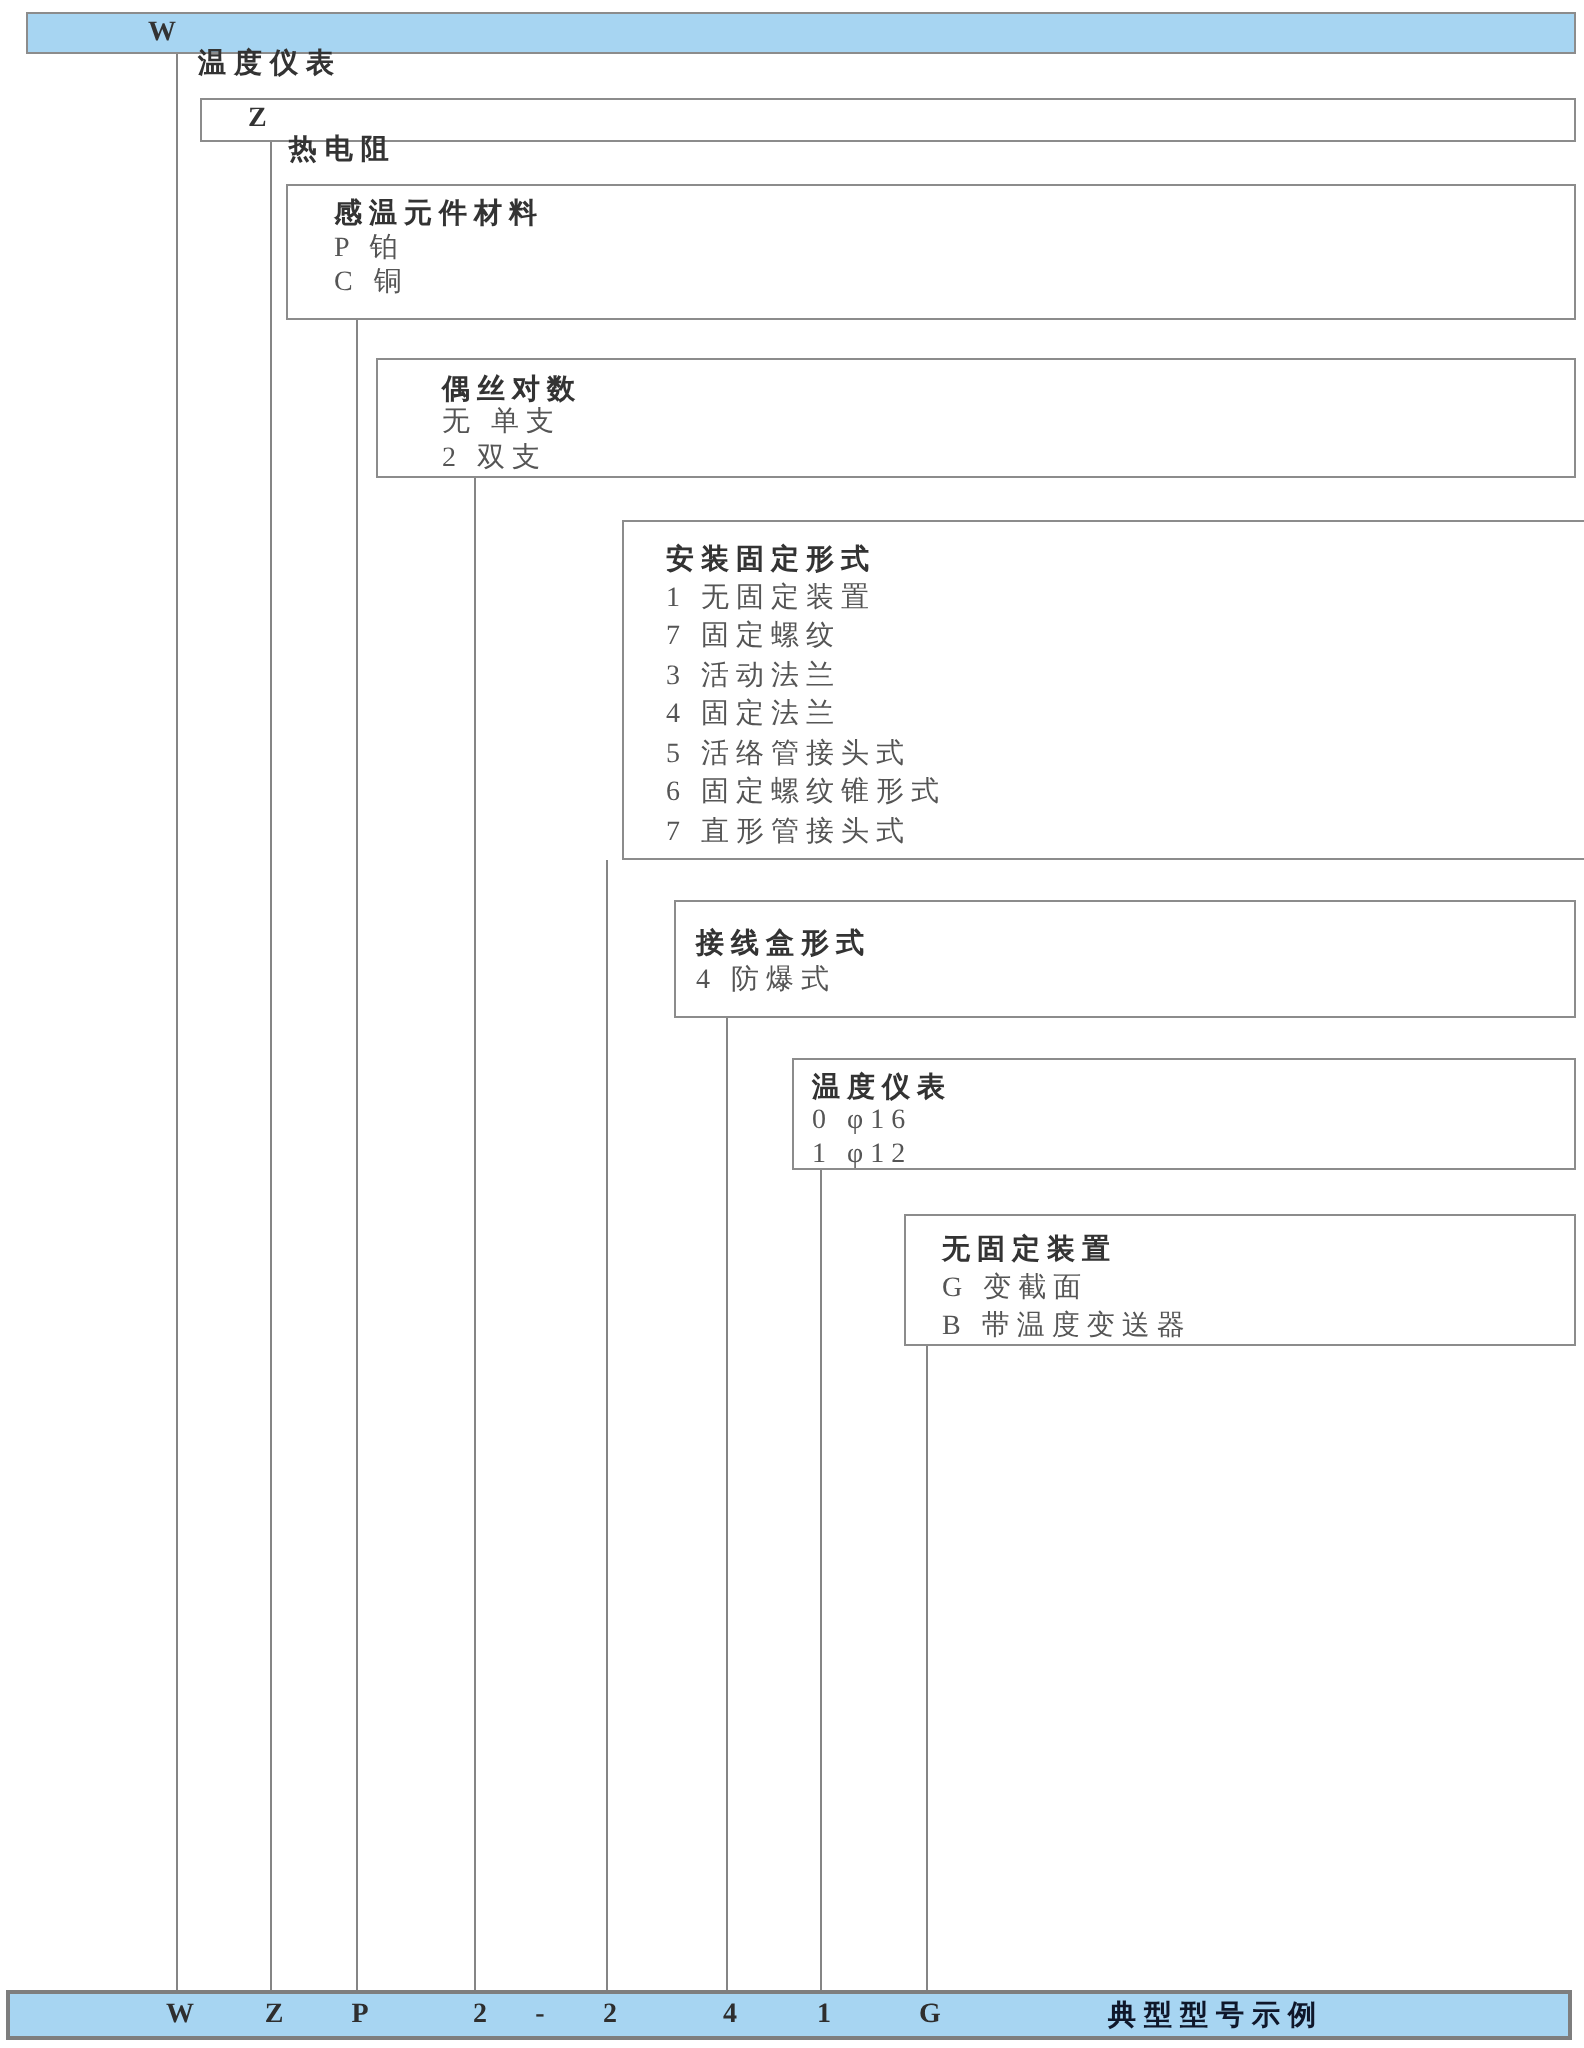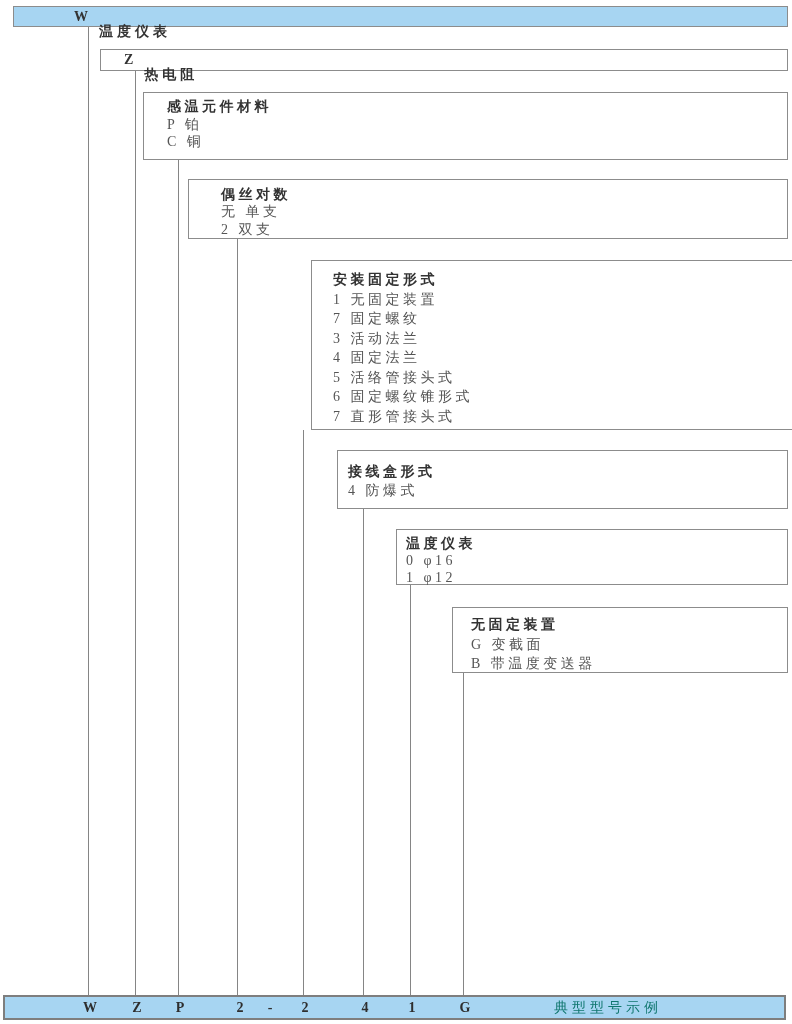--- a/index.html
+++ b/index.html
@@ -72,22 +72,22 @@
     transform: translate(-50%, -50%);
     font-weight: bold;
     color: #2e2e2e;
     font-size: 14px;
   }
   .bar-caption {
     position: absolute;
     top: 50%;
     left: 603px;
     transform: translate(-50%, -50%);
-    font-weight: normal;
-    color: #0f766e;
+    font-weight: bold;
+    color: #0f172a;
     letter-spacing: 4px;
     white-space: nowrap;
     font-size: 14px;
   }
   
   .b1 { left: 13px;  top: 6px;   width: 775px; height: 21px; padding-left: 60px; }
   .b2 { left: 100px; top: 49px;  width: 688px; height: 22px; padding-left: 23px; }
   .b3 { left: 143px; top: 92px;  width: 645px; height: 68px;  padding: 5px 0 0 23px; line-height: 17.5px; }
   .b4 { left: 188px; top: 179px; width: 600px; height: 60px;  padding: 5px 0 0 32px; line-height: 18px; }
   .b5 { left: 268px; top: 260px; width: 520px; height: 170px; padding: 9px 0 0 21px; line-height: 19.5px; margin-left: 43px; }

